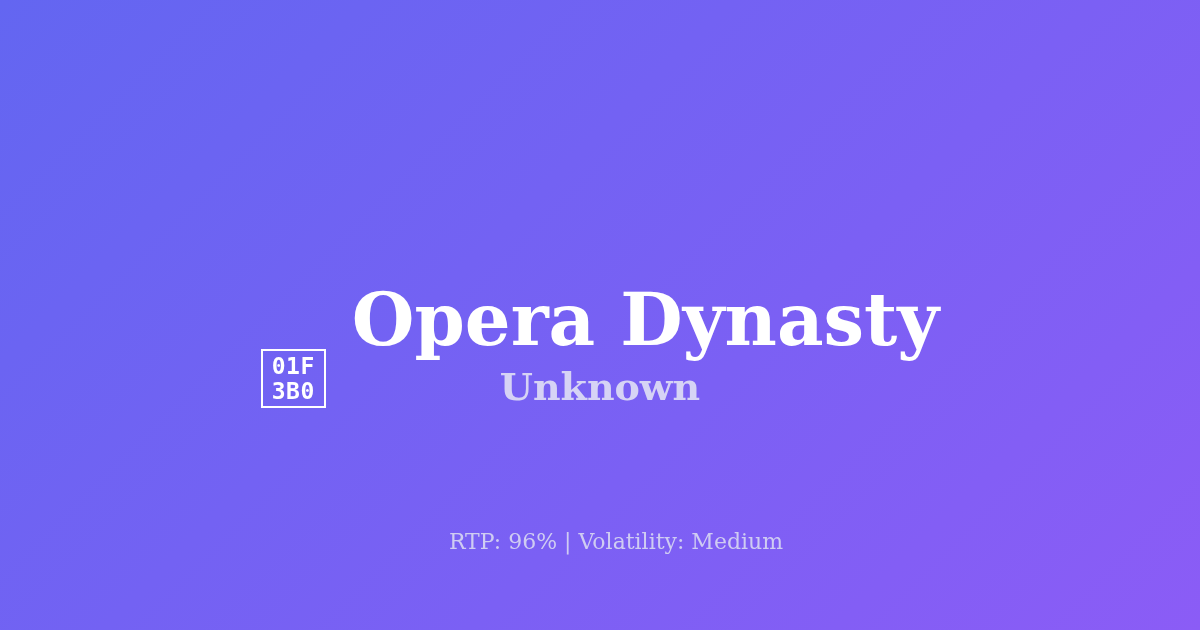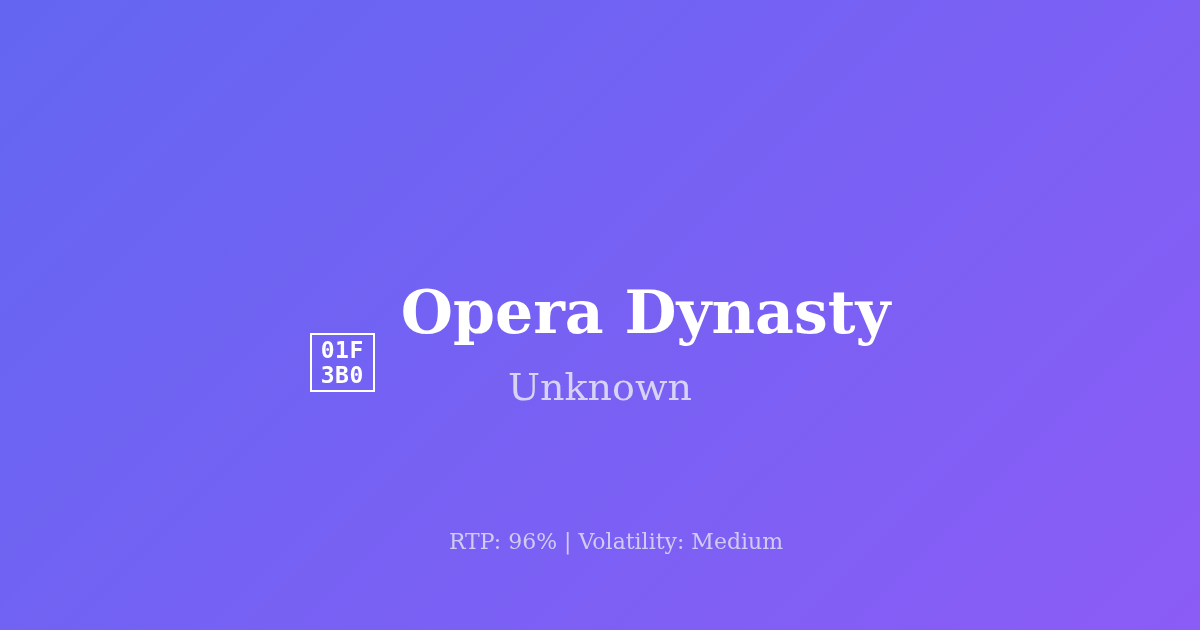--- a/index.html
+++ b/index.html
@@ -67,37 +67,37 @@
 
   .tofu-glyph .tofu-line {
     display: block;
     white-space: pre;
   }
 
   .game-title {
     color: #FFFFFF;
     font-family: "DejaVu Serif", "Liberation Serif", serif;
     font-weight: 700;
-    font-size: 60px;
+    font-size: 72px;
     line-height: 80px;
     letter-spacing: 0px;
     white-space: nowrap;
     text-align: center;
   }
 
   
   .game-provider {
     position: absolute;
     left: 0;
     right: 0;
     top: 364px;
     text-align: center;
     color: #D6D3F5;
     font-family: "DejaVu Serif", "Liberation Serif", serif;
-    font-weight: 400;
+    font-weight: 700;
     font-size: 38px;
     line-height: 46px;
     white-space: nowrap;
   }
 
   
   .game-stats {
     position: absolute;
     left: 0;
     right: 0;

